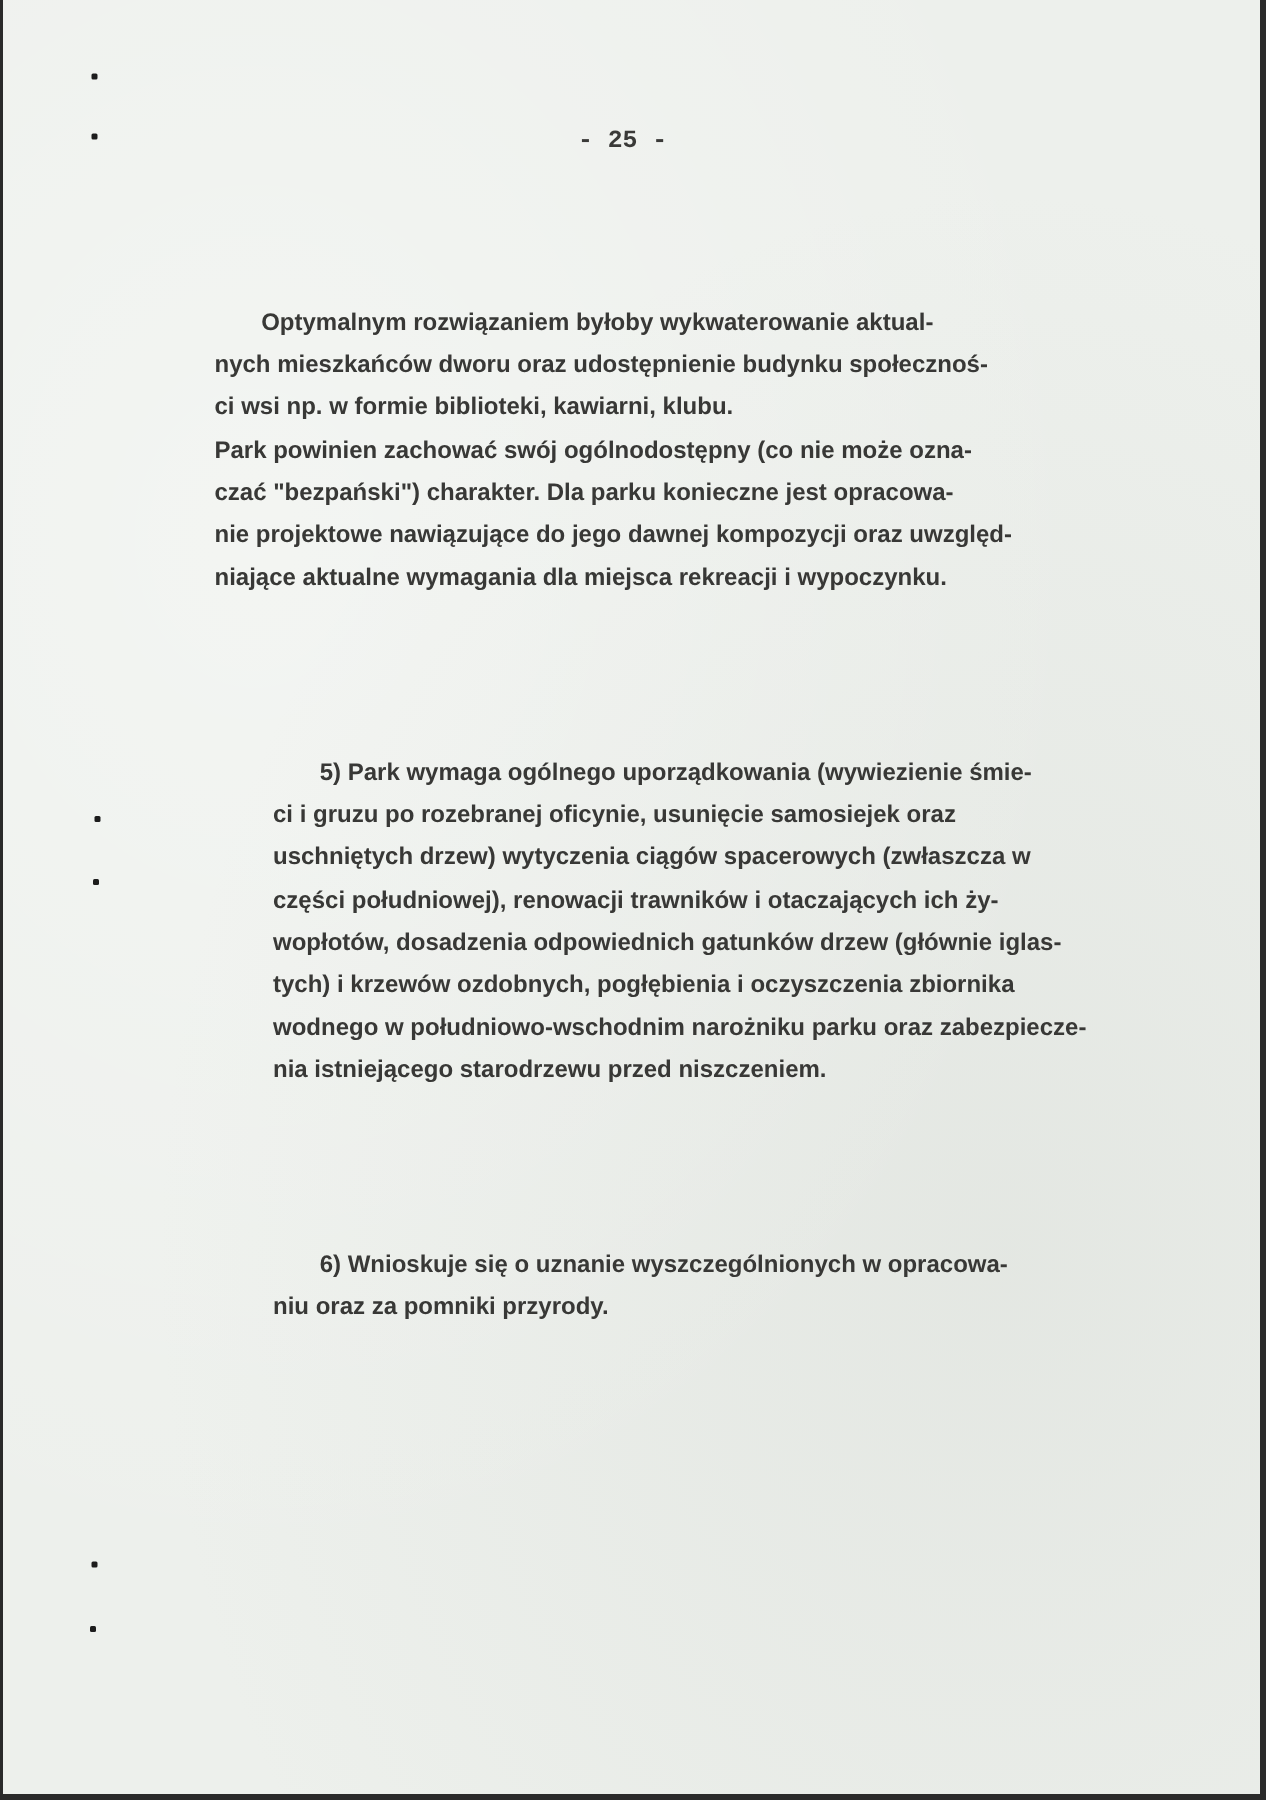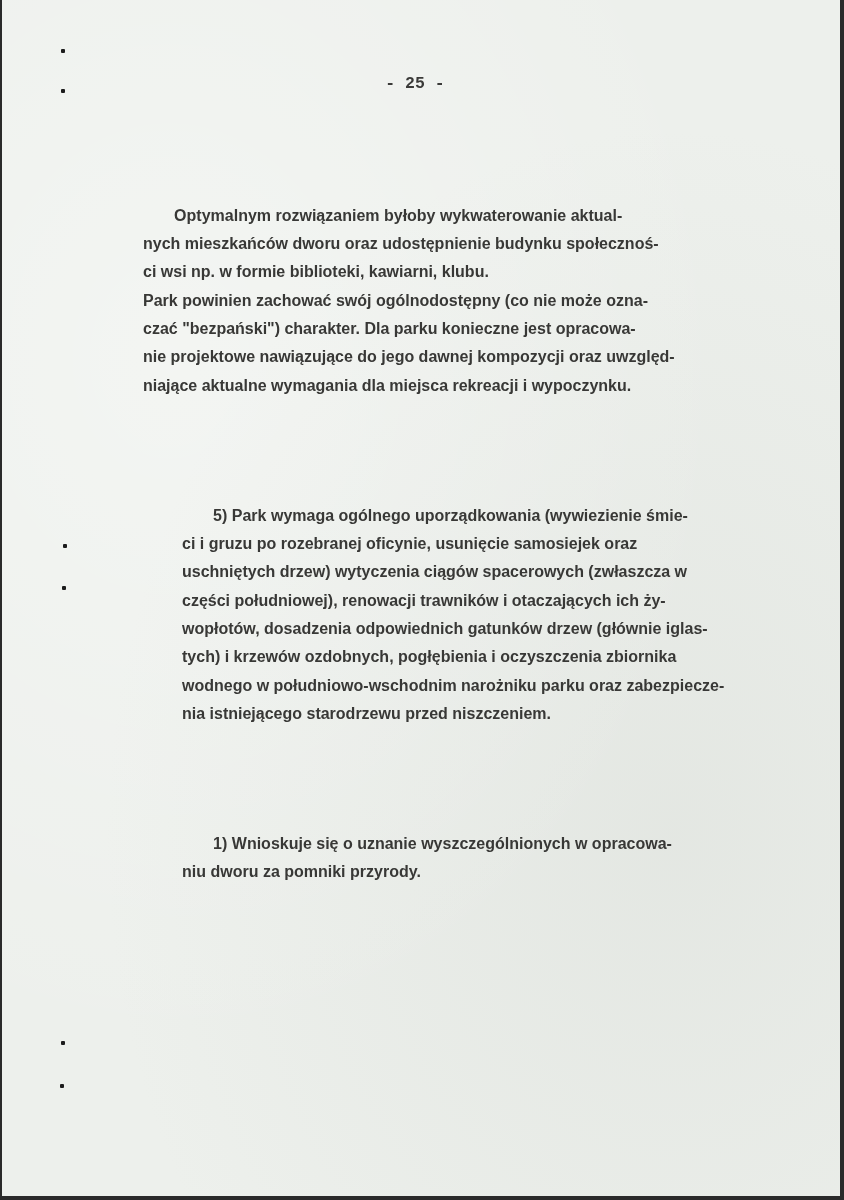--- a/index.html
+++ b/index.html
@@ -27,21 +27,21 @@
   }
   .margin-dot {
     position: absolute;
     width: 4px;
     height: 4px;
     background: #1c1c1c;
     border-radius: 1px;
   }
   .page-number {
     position: absolute;
-    top: 74px;
+    top: 84px;
     left: 0;
     width: 100%;
     text-align: center;
     font-family: "Liberation Mono", "DejaVu Sans Mono", monospace;
     font-weight: bold;
     font-size: 16.5px;
     color: #3a3a38;
     letter-spacing: 0;
     padding-left: 0;
   }
@@ -77,16 +77,16 @@
   <div class="page-number">
     <span>- 25 -</span>
   </div>
 
   <div class="body-text">
     <p class="para">
 <span class="line">       Optymalnym rozwiązaniem byłoby wykwaterowanie aktual-</span><span class="line">nych mieszkańców dworu oraz udostępnienie budynku społecznoś-</span><span class="line">ci wsi np. w formie biblioteki, kawiarni, klubu.</span><span class="line">Park powinien zachować swój ogólnodostępny (co nie może ozna-</span><span class="line">czać "bezpański") charakter. Dla parku konieczne jest opracowa-</span><span class="line">nie projektowe nawiązujące do jego dawnej kompozycji oraz uwzględ-</span><span class="line">niające aktualne wymagania dla miejsca rekreacji i wypoczynku.</span></p>
     <p class="para">
 <span class="line">       5) Park wymaga ogólnego uporządkowania (wywiezienie śmie-</span><span class="line">ci i gruzu po rozebranej oficynie, usunięcie samosiejek oraz</span><span class="line">uschniętych drzew) wytyczenia ciągów spacerowych (zwłaszcza w</span><span class="line">części południowej), renowacji trawników i otaczających ich ży-</span><span class="line">wopłotów, dosadzenia odpowiednich gatunków drzew (głównie iglas-</span><span class="line">tych) i krzewów ozdobnych, pogłębienia i oczyszczenia zbiornika</span><span class="line">wodnego w południowo-wschodnim narożniku parku oraz zabezpiecze-</span><span class="line">nia istniejącego starodrzewu przed niszczeniem.</span></p>
     <p class="para">
-<span class="line">       1) Wnioskuje się o uznanie wyszczególnionych w opracowa-</span><span class="line">niu dworu za pomniki przyrody.</span></p>
+<span class="line">       6) Wnioskuje się o uznanie wyszczególnionych w opracowa-</span><span class="line">niu oraz za pomniki przyrody.</span></p>
   </div>
 
 </div>
 
 </body></html>

